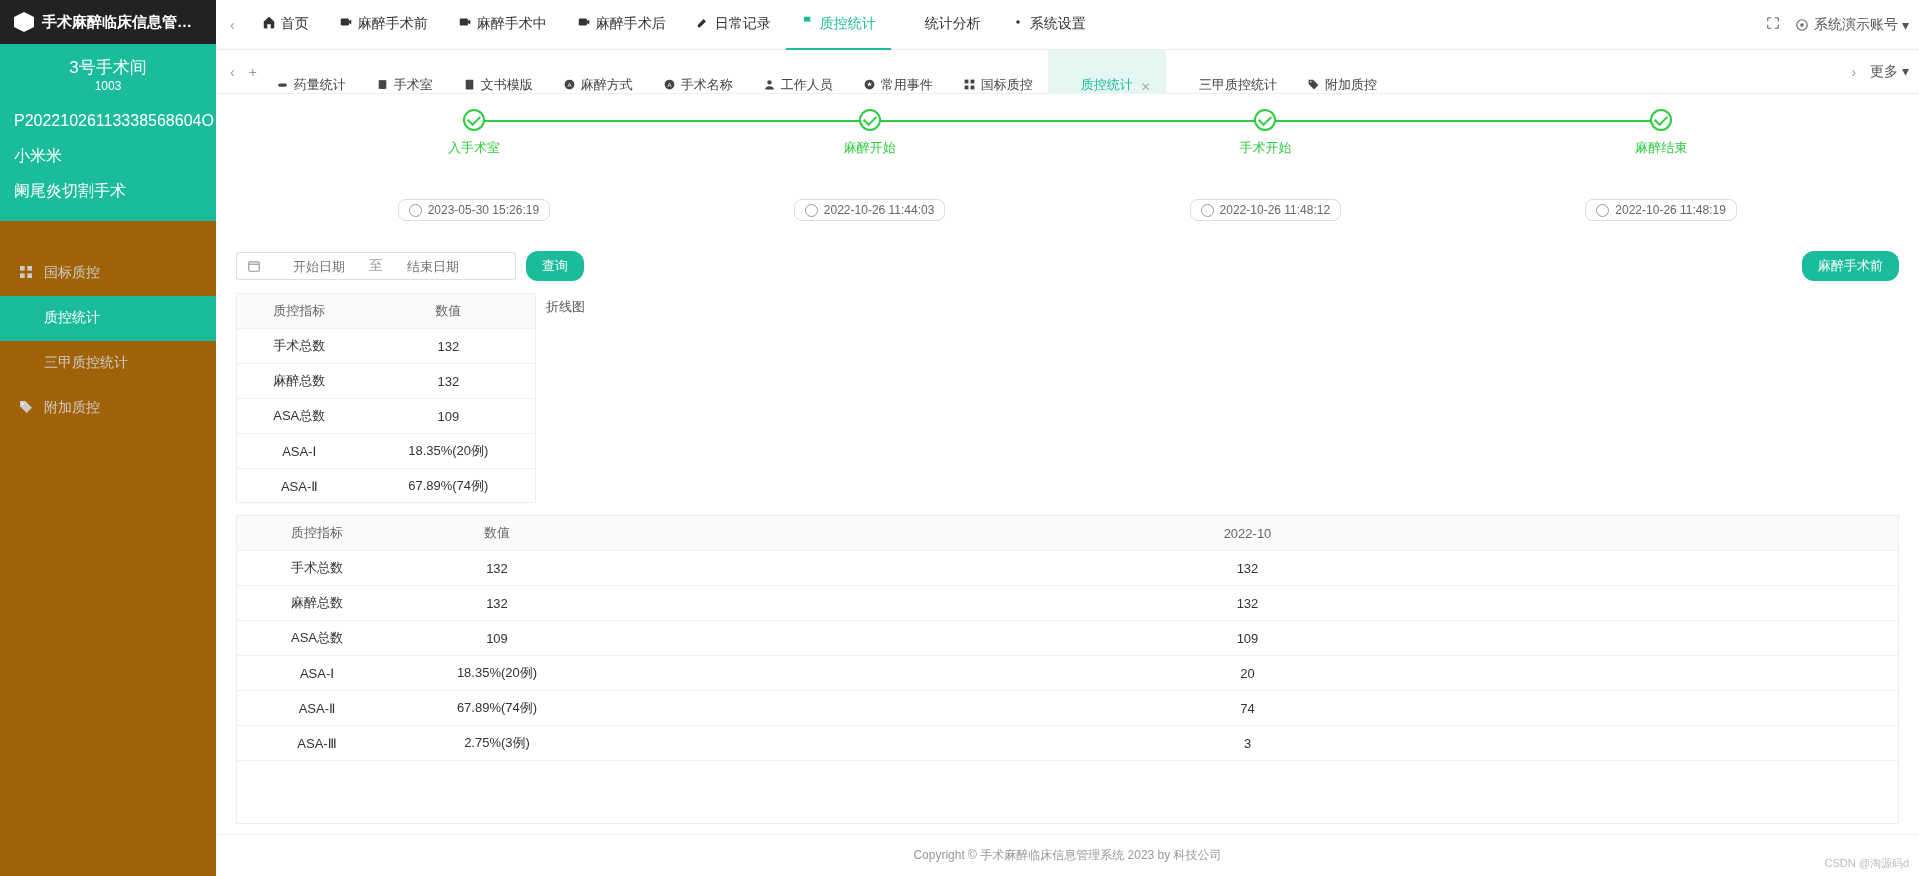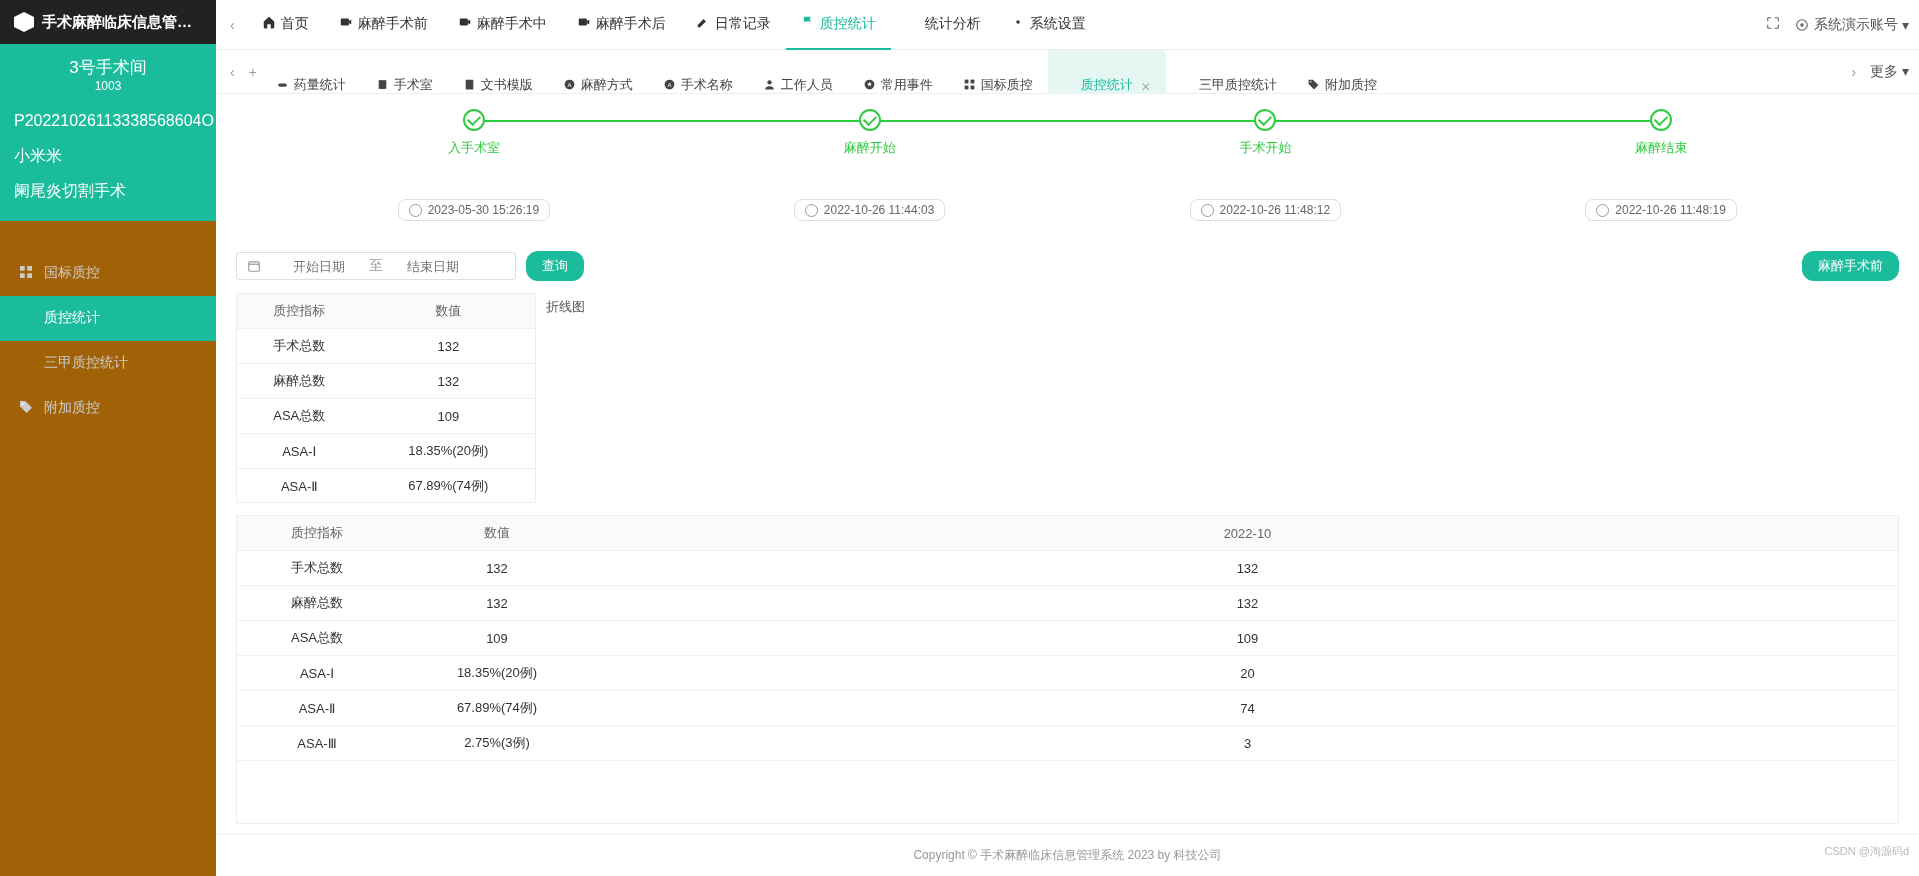--- a/index.html
+++ b/index.html
@@ -68,21 +68,21 @@
 
 table { border-collapse: collapse; width: 100%; font-size: 13px; }
 th, td { padding: 8px 10px; text-align: center; border-bottom: 1px solid #f0f0f0; white-space: nowrap; }
 th { background: #fafafa; font-weight: normal; color: #666; }
 
 .big-table-wrap { flex: 1; background:#fff; border:1px solid #eee; overflow:auto; }
 .big-table th:nth-child(1), .big-table td:nth-child(1){ width:160px; }
 .big-table th:nth-child(2), .big-table td:nth-child(2){ width:200px; }
 
 .footer { text-align: center; padding: 12px; font-size: 12px; color: #999; background:#fff; border-top:1px solid #f0f0f0; }
-.watermark { position:absolute; bottom:17px; right:10px; font-size:11px; color:#bbb; }
+.watermark { position:absolute; bottom:5px; right:10px; font-size:11px; color:#bbb; }
 
 
 .scrollable::-webkit-scrollbar { width:8px; }
 .scrollable::-webkit-scrollbar-thumb { background:#ccc; border-radius:4px; }
 </style>
 </head>
 <body>
 
 <div class="sidebar">
   <div class="logo">

